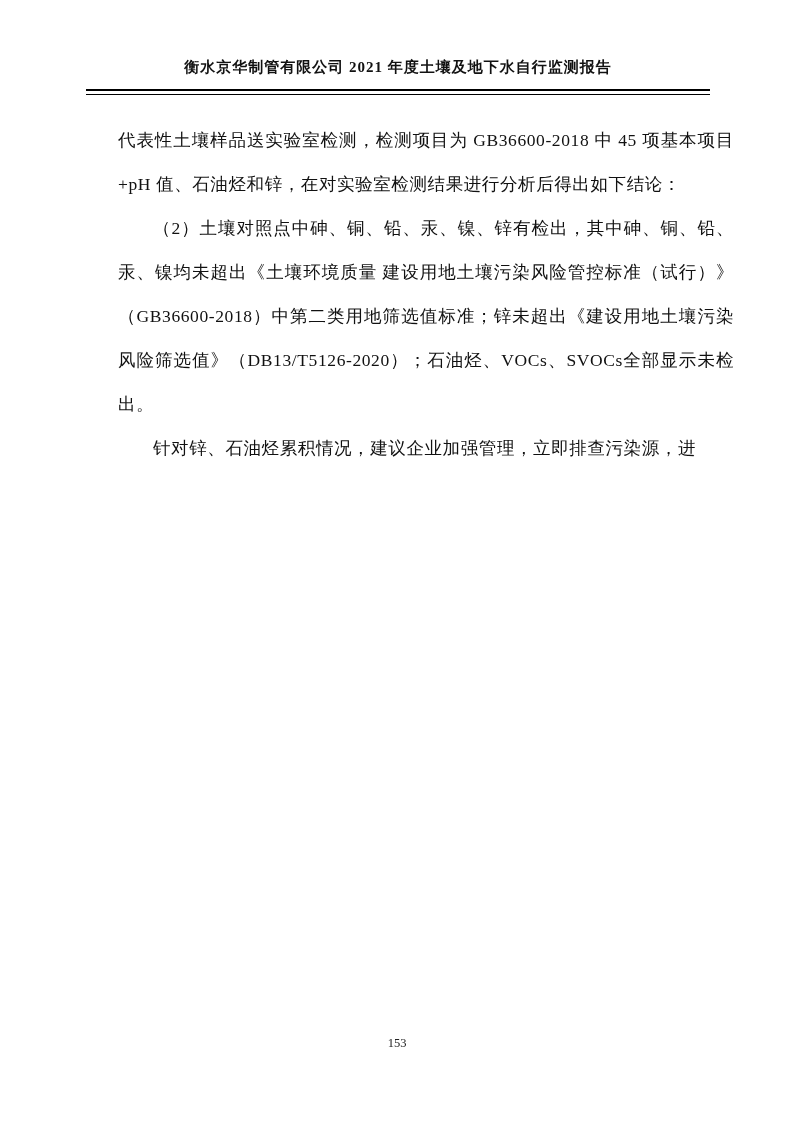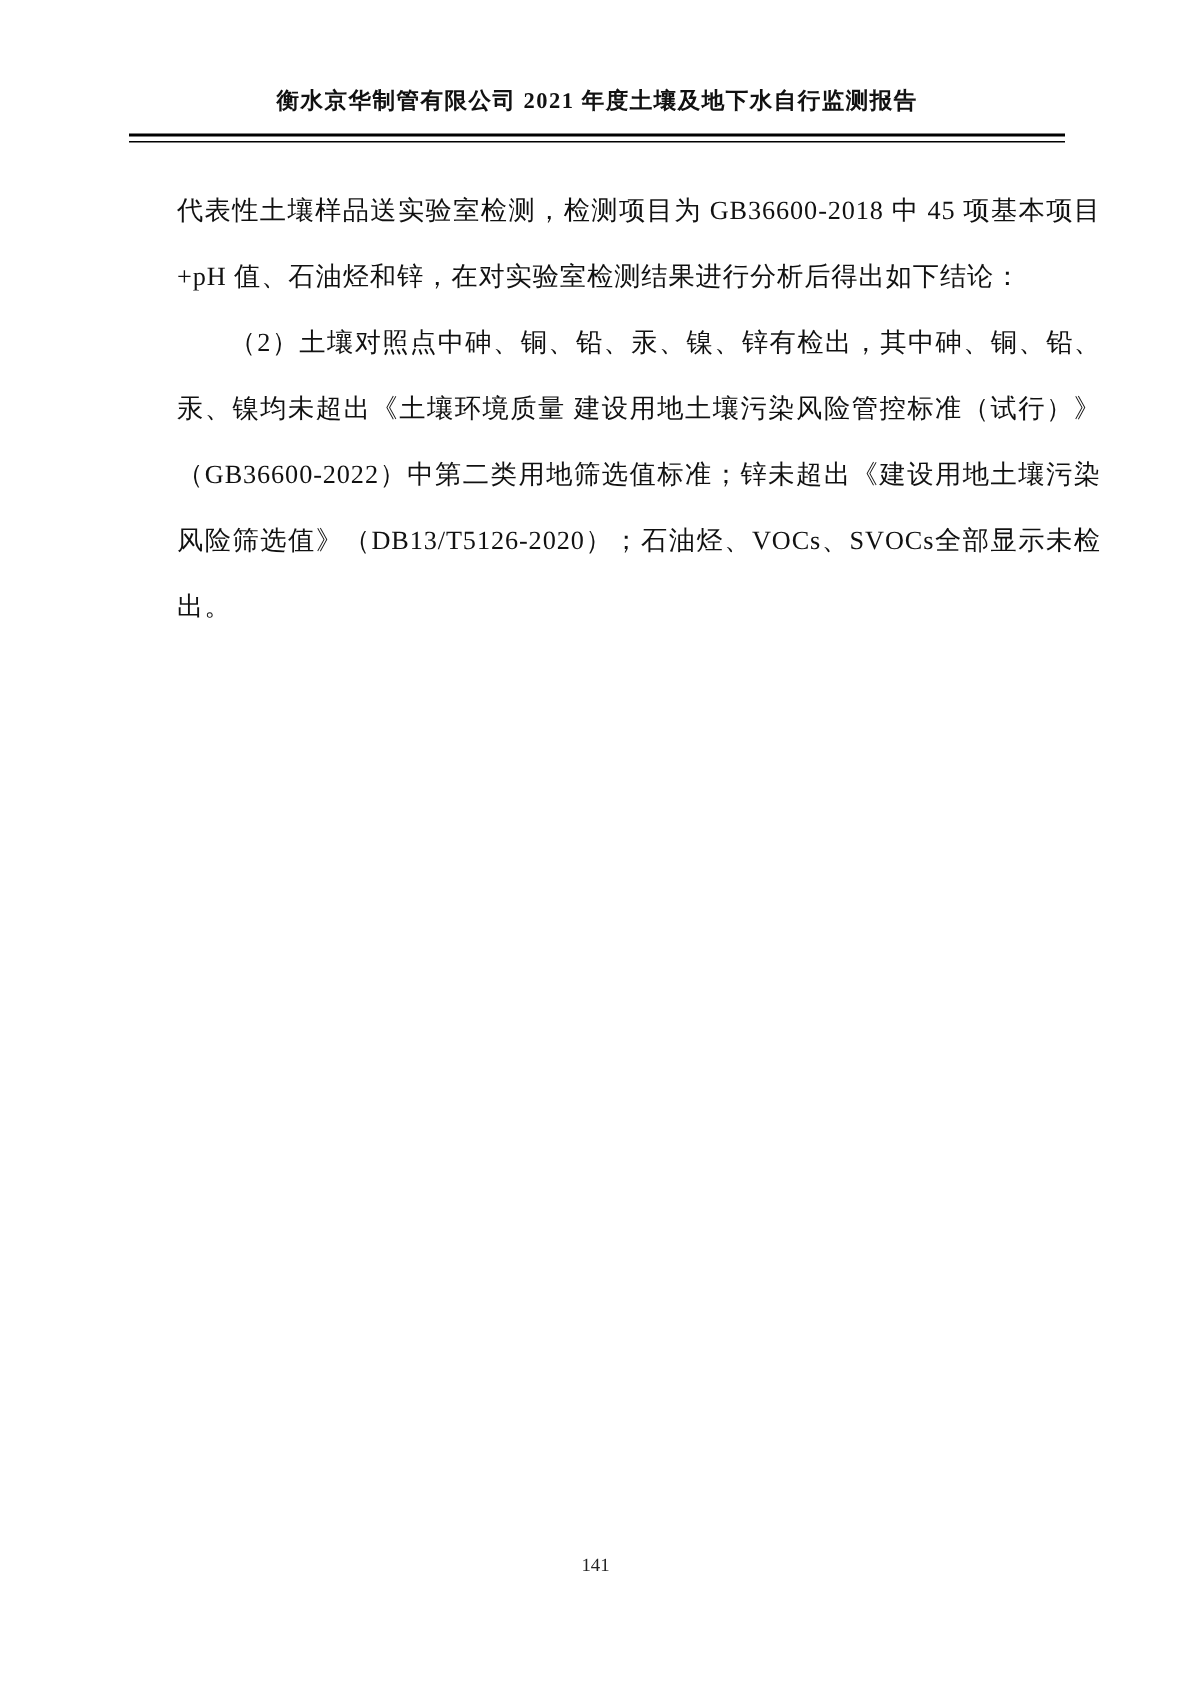--- a/index.html
+++ b/index.html
@@ -69,18 +69,19 @@
 <body>
 
 <div class="page">
 
   <div class="page-header">衡水京华制管有限公司 2021 年度土壤及地下水自行监测报告</div>
 
   <div class="header-rule"></div>
 
   <div class="doc-body">
     <p>代表性土壤样品送实验室检测，检测项目为 GB36600-2018 中 45 项基本项目+pH 值、石油烃和锌，在对实验室检测结果进行分析后得出如下结论：</p>
-    <p class="indent">（2）土壤对照点中砷、铜、铅、汞、镍、锌有检出，其中砷、铜、铅、汞、镍均未超出《土壤环境质量 建设用地土壤污染风险管控标准（试行）》（GB36600-2022）中第二类用地筛选值标准；锌未超出《建设用地土壤污染风险筛选值》（DB13/T5126-2020）；石油烃、VOCs、SVOCs全部显示未检出。</p>
+    <p class="indent">（2）土壤对照点中砷、铜、铅、汞、镍、锌有检出，其中砷、铜、铅、汞、镍均未超出《土壤环境质量 建设用地土壤污染风险管控标准（试行）》（GB36600-2018）中第二类用地筛选值标准；锌未超出《建设用地土壤污染风险筛选值》（DB13/T5126-2020）；石油烃、VOCs、SVOCs全部显示未检出。</p>
+    <p class="indent">针对锌、石油烃累积情况，建议企业加强管理，立即排查污染源，进</p>
   </div>
 
-  <div class="page-footer">141</div>
+  <div class="page-footer">153</div>
 
 </div>
 
 </body></html>

